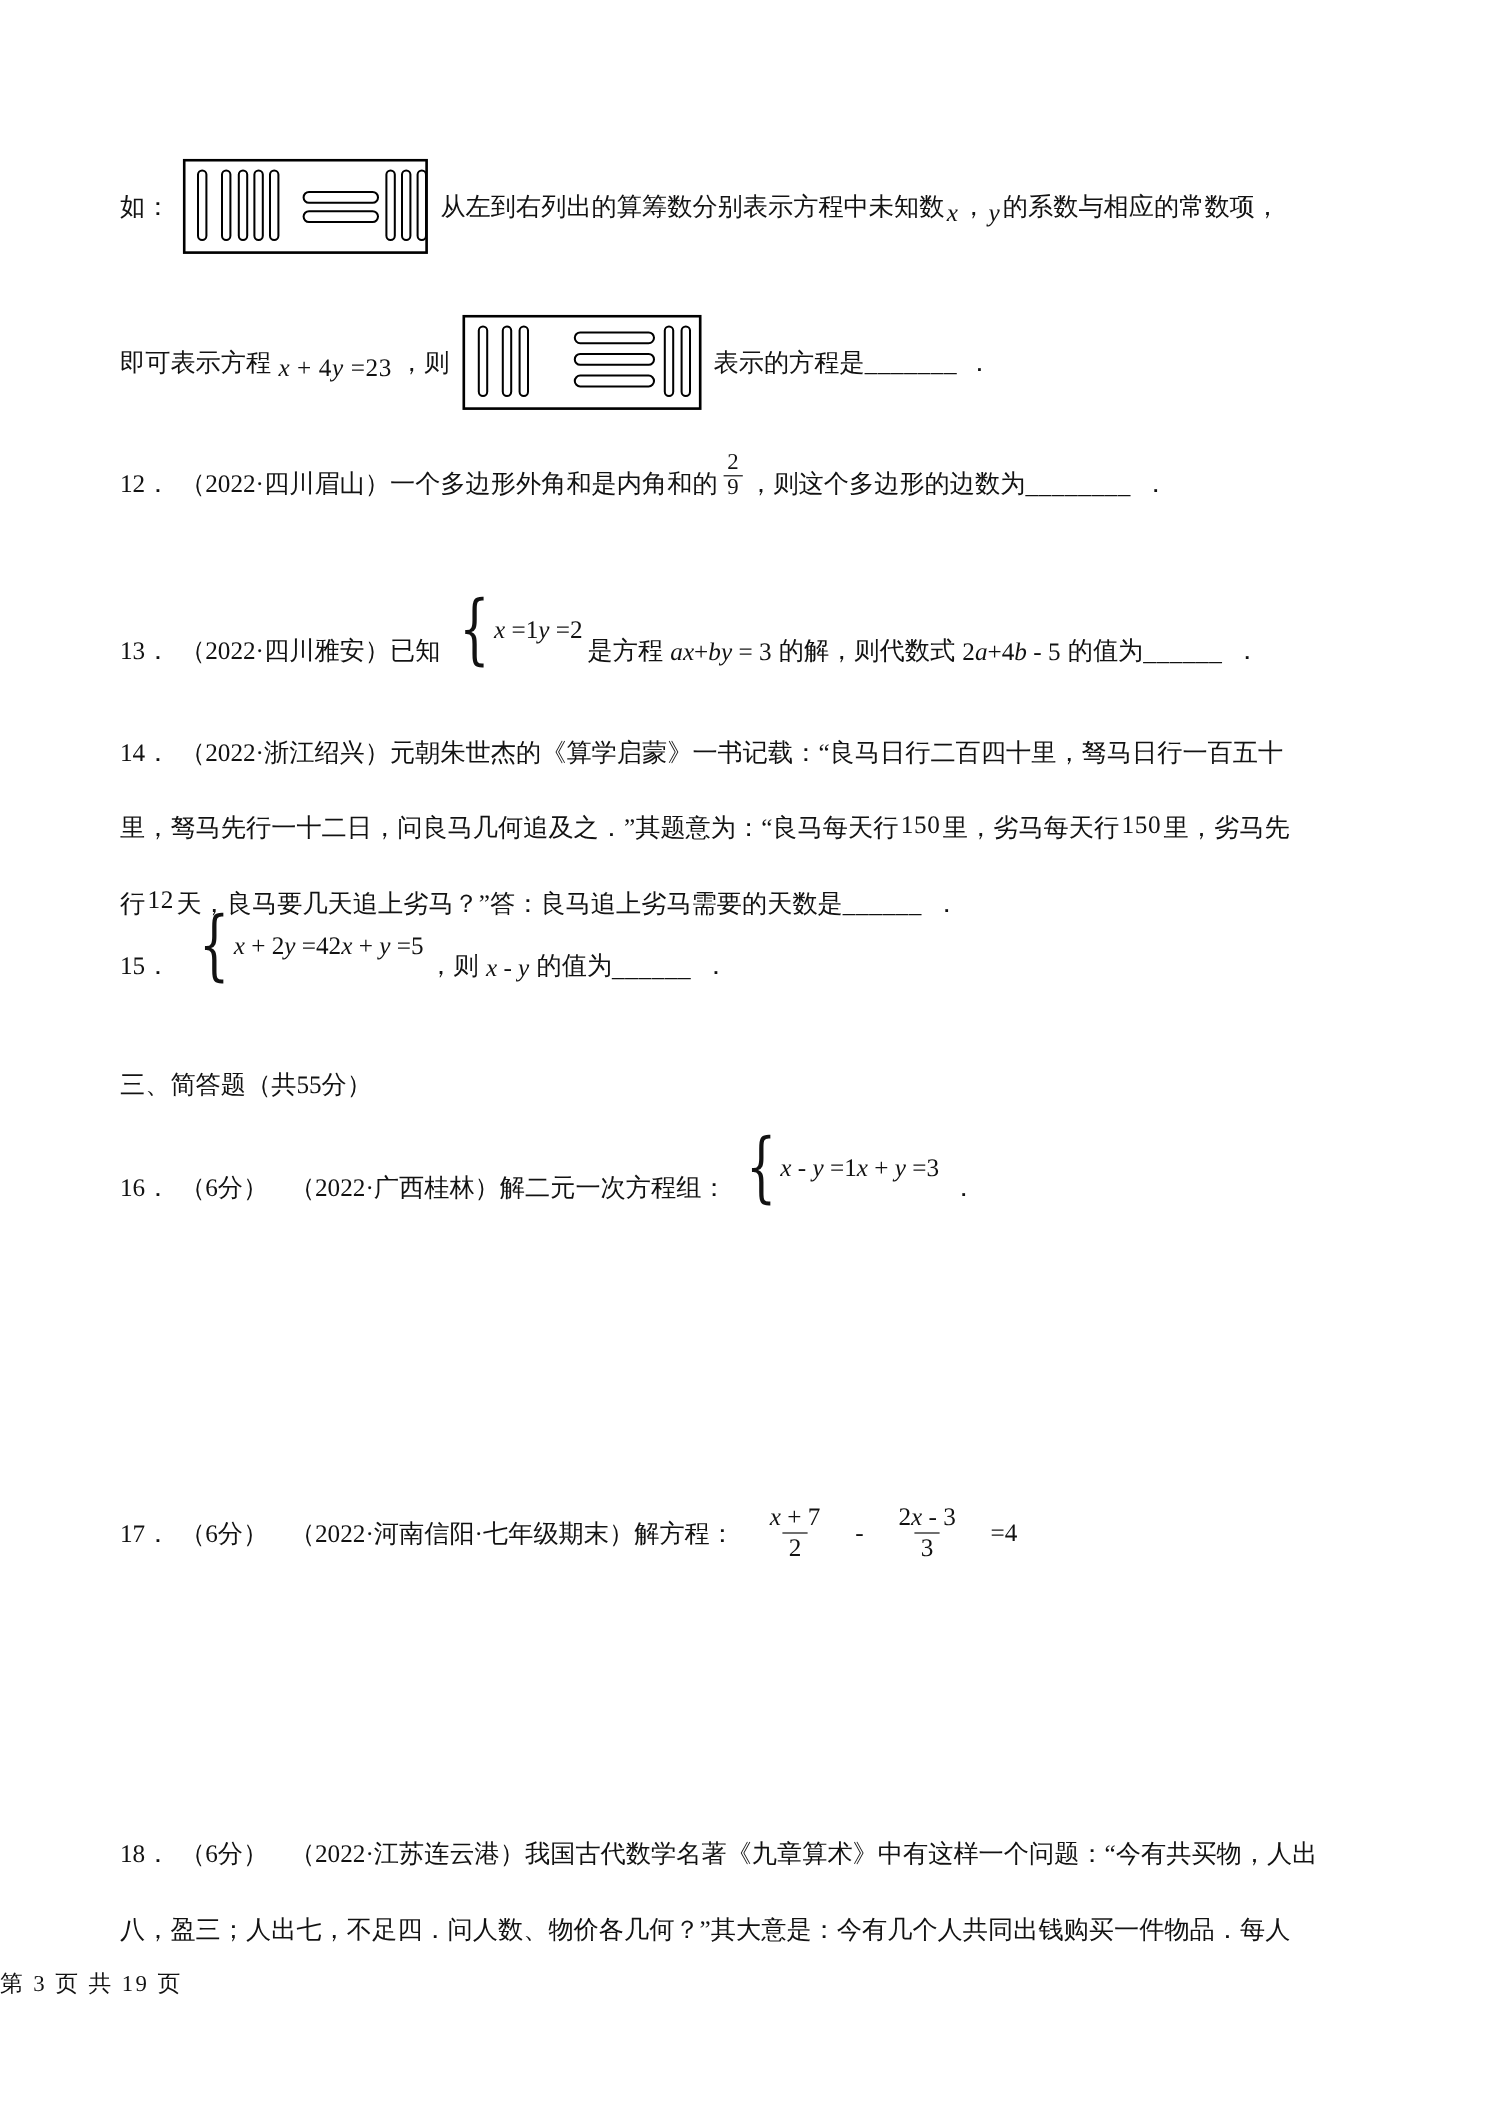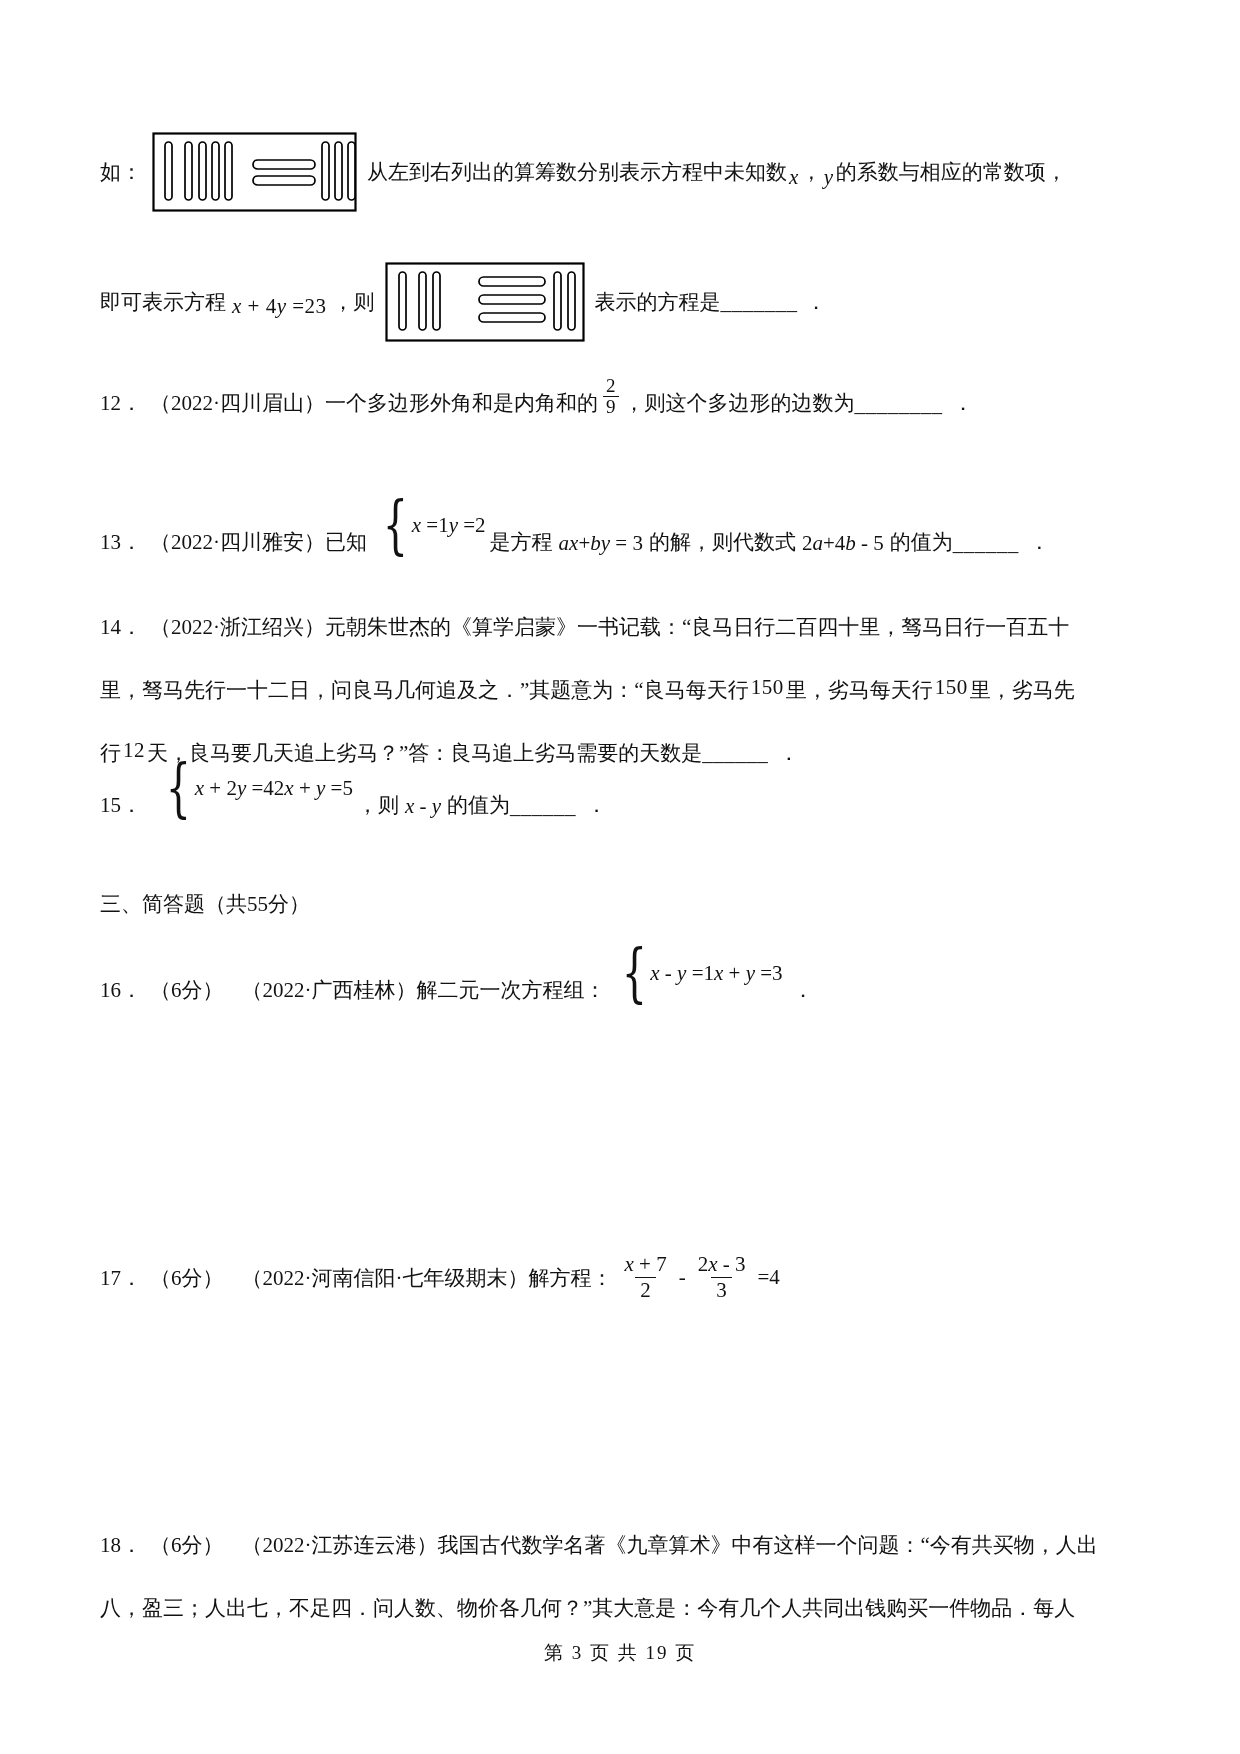--- a/index.html
+++ b/index.html
@@ -11,32 +11,32 @@
   .fc{align-items:center}
   .tx{display:inline-block}
   i{font-style:italic}
   [data-math]{font-family:"Liberation Serif","DejaVu Serif",serif}
   .rodbox{flex:0 0 auto;margin:0 10px}
   .cases{display:inline-flex;align-items:center;margin:0 4px 0 8px}
   .brace{font-family:"DejaVu Serif",serif;font-size:64px;font-weight:400;line-height:62px;
          transform:scaleX(0.62);transform-origin:center;margin-right:-4px}
   .crows{display:flex;flex-direction:row;align-items:flex-start}
   .crow{line-height:31px;height:31px}
-  .frac{display:inline-flex;flex-direction:column;align-items:center;margin:0 7px;line-height:1.2}
+  .frac{display:inline-flex;flex-direction:column;align-items:center;margin:0 24px;line-height:1.2}
   .fnum{padding:0 5px}
   .fden{border-top:1.7px solid #121212;padding:0 5px}
   .fracsm{display:inline-flex;flex-direction:column;align-items:center;margin:0 5px;line-height:1.05;font-size:19px}
   .fracsm .fden{border-top:1.5px solid #121212;padding:0 3px}
   .fracsm .fnum{padding:0 3px}
   .para{line-height:63px;white-space:nowrap}
   .numsup{position:relative;top:-3px;margin:0 2px;letter-spacing:0.5px}
   .gap8{margin-right:8px}
   .gap18{margin-right:18px}
   .blank{letter-spacing:0.5px}
-  .footer{position:absolute;left:0;width:1240px;text-align:center;font-size:19px;letter-spacing:2px}
+  .footer{position:absolute;left:0;width:1240px;text-align:left;font-size:19px;letter-spacing:2px}
 </style>
 </head>
 <body>
 
 <div class="page">
 
   <div class="abs row fc" style="top:132px">
     <span class="tx">如：</span>
     <svg class="rodbox" width="205" height="80" viewBox="0 0 205 80">
       <rect x="1.5" y="1.5" width="202" height="77" fill="#ffffff" stroke="#000" stroke-width="2.2"></rect>

